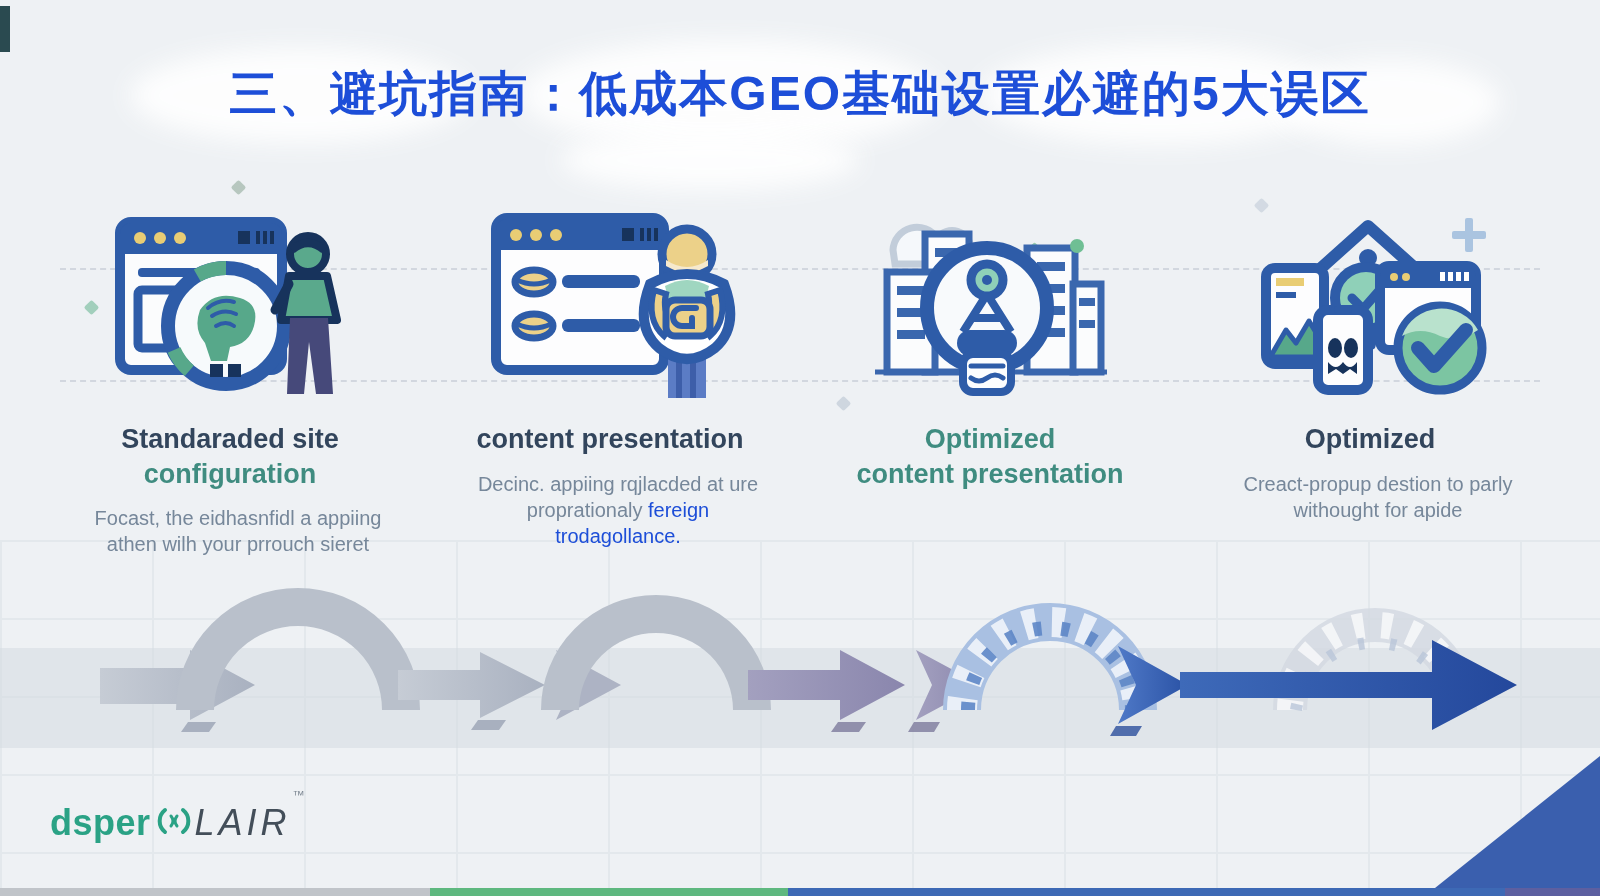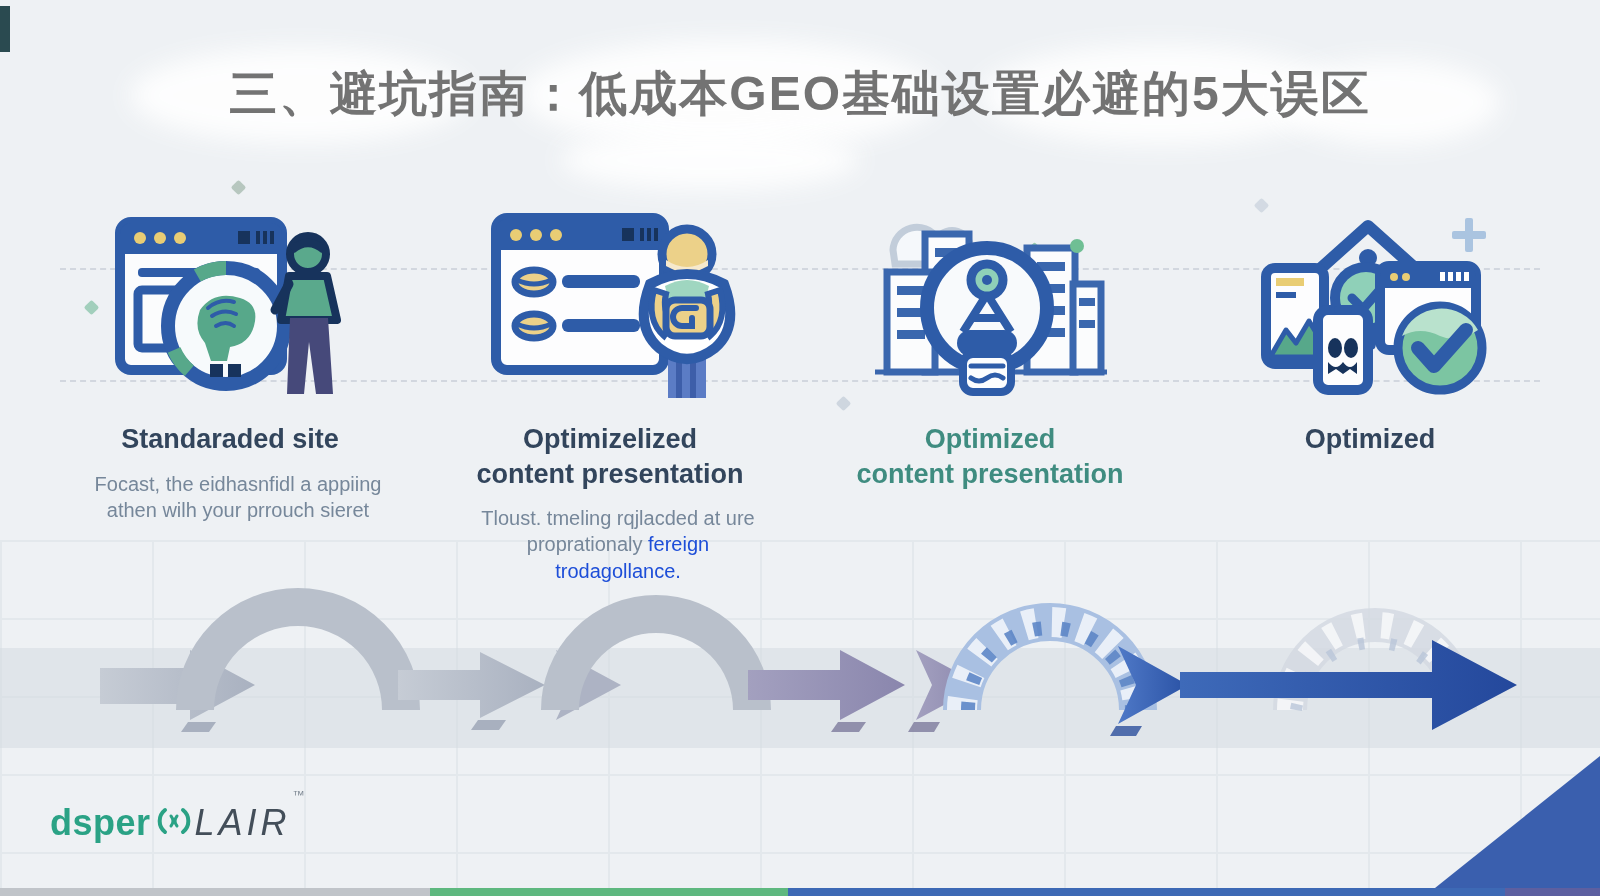--- a/index.html
+++ b/index.html
@@ -41,21 +41,21 @@
   .corner-triangle{
     position:absolute;left:1425px;top:756px;width:175px;height:140px;
     background:#3a5fae;clip-path:polygon(100% 0,100% 100%,0 100%);
   }
   .bottom-bar{position:absolute;left:0;bottom:0;width:1600px;height:8px;display:flex;}
   .bottom-bar .seg{height:100%;}
 
   
   .title{
     position:absolute;left:0;top:62px;width:1600px;text-align:center;
-    font-size:48px;font-weight:bold;color:#737373;letter-spacing:2px;
+    font-size:48px;font-weight:bold;color:#1d4ed8;letter-spacing:2px;
   }
 
   
   .columns{
     position:absolute;left:40px;top:178px;width:1520px;display:flex;justify-content:flex-end;
   }
   .col{flex:1;display:flex;flex-direction:column;align-items:center;text-align:center;}
   .icon-box{height:230px;display:flex;align-items:flex-end;justify-content:center;}
   .col-heading{font-size:27px;line-height:1.28;font-weight:600;margin-top:14px;}
   .h-navy{color:#32455c;}
@@ -127,20 +127,21 @@
           <rect x="124" y="166" width="13" height="13" fill="#17335c"></rect>
         <circle cx="204" cy="56" r="18" fill="#5aa98c" stroke="#17335c" stroke-width="8"></circle>
         <path d="M188 52 q16 -14 32 0" fill="none" stroke="#17335c" stroke-width="8"></path>
         <path d="M185 78 h38 l10 44 h-56 z" fill="#5aa98c" stroke="#17335c" stroke-width="8" stroke-linejoin="round"></path>
         <path d="M185 86 l-14 26" stroke="#17335c" stroke-width="9" stroke-linecap="round"></path>
         <path d="M186 120 l-3 76 h17 l5 -52 l7 52 h17 l-5 -76 z" fill="#46497a"></path>
       </svg>
     </div>
     <div class="col-heading">
       <div class="h-navy">Standaraded site</div>
+      <div class="h-teal">configuration</div>
     </div>
     <div class="col-body">Focast, the eidhasnfidl a appiing athen wilh your prrouch sieret</div>
   </div>
 
   <div class="col">
     <div class="icon-box">
       <svg width="252" height="210" viewBox="0 0 252 210">
         <rect x="12" y="20" width="168" height="152" rx="11" fill="#fdfdfe" stroke="#2e5ca8" stroke-width="10"></rect>
         <path d="M12 32 a11 11 0 0 1 11-11 h146 a11 11 0 0 1 11 11 v20 h-168 z" fill="#2e5ca8"></path>
         <circle cx="32" cy="37" r="6" fill="#e9cd74"></circle>
@@ -163,24 +164,23 @@
         <path d="M182 62 q21 14 42 0 v6 q-21 12 -42 0z" fill="#f6e9cd"></path>
         <path d="M166 86 q37 -20 74 0 q16 42 -9 64 q-28 22 -56 0 q-25 -22 -9 -64z" fill="#ffffff" stroke="#2e5ca8" stroke-width="10"></path>
         <path d="M181 88 q22 -12 44 0 l-4 16 h-36 z" fill="#9fd6c0"></path>
         <path d="M170 92 q-8 30 10 46 l8 -12 q-10 -14 -6 -30z" fill="#ecd189" stroke="#2e5ca8" stroke-width="6"></path>
         <path d="M236 92 q8 30 -10 46 l-8 -12 q10 -14 6 -30z" fill="#ecd189" stroke="#2e5ca8" stroke-width="6"></path>
         <rect x="182" y="102" width="44" height="36" rx="9" fill="#ecd189" stroke="#2e5ca8" stroke-width="7"></rect>
         <path d="M212 110 h-14 a9 9 0 0 0 0 18 h10 v-8" fill="none" stroke="#2e5ca8" stroke-width="6" stroke-linecap="round"></path>
       </svg>
     </div>
     <div class="col-heading">
-      <div class="h-navy">Optimizelized</div>
       <div class="h-navy">content presentation</div>
     </div>
-    <div class="col-body"><span>Tloust. tmeling rqjlacded at ure proprationaly </span><span class="body-accent">fereign trodagollance.</span></div>
+    <div class="col-body"><span>Decinc. appiing rqjlacded at ure proprationaly </span><span class="body-accent">fereign trodagollance.</span></div>
   </div>
 
   <div class="col">
     <div class="icon-box">
       <svg width="262" height="222" viewBox="0 0 262 222">
         <path d="M34 64 a24 24 0 0 1 44 -12 a19 19 0 0 1 34 10 a15 15 0 0 1 12 16 h-88 z" fill="#f5f8fb" stroke="#c2cdda" stroke-width="7"></path>
         <g stroke="#3a67ae" stroke-width="7" fill="#fbfcfd">
           <rect x="66" y="48" width="44" height="138"></rect>
           <rect x="28" y="86" width="48" height="100"></rect>
           <rect x="168" y="62" width="48" height="124"></rect>
@@ -245,20 +245,21 @@
           <rect x="212" y="74" width="5" height="9" fill="#fff"></rect>
           <rect x="220" y="74" width="5" height="9" fill="#fff"></rect>
         <circle cx="196" cy="150" r="42" fill="#7cc5a2" stroke="#2e5ca8" stroke-width="9"></circle>
         <path d="M158 138 a42 42 0 0 1 76 -6 q-20 14 -38 6 q-20 -10 -38 0z" fill="#b9e2cd"></path>
         <path d="M174 150 l16 18 l32 -36" fill="none" stroke="#2e5ca8" stroke-width="14" stroke-linecap="round" stroke-linejoin="round"></path>
       </svg>
     </div>
     <div class="col-heading">
       <div class="h-navy">Optimized</div>
     </div>
+    <div class="col-body">Creact-propup destion to parly withought for apide</div>
   </div>
 </div>
 
 <svg class="arrow-flow" viewBox="0 0 1600 180">
   <defs>
     <linearGradient id="gGray" x1="0" y1="0" x2="1" y2="0">
       <stop offset="0" stop-color="#c6ccd5"></stop>
         <stop offset="1" stop-color="#a9b1c0"></stop>
     </linearGradient>
     <linearGradient id="gPurple" x1="0" y1="0" x2="1" y2="0">

